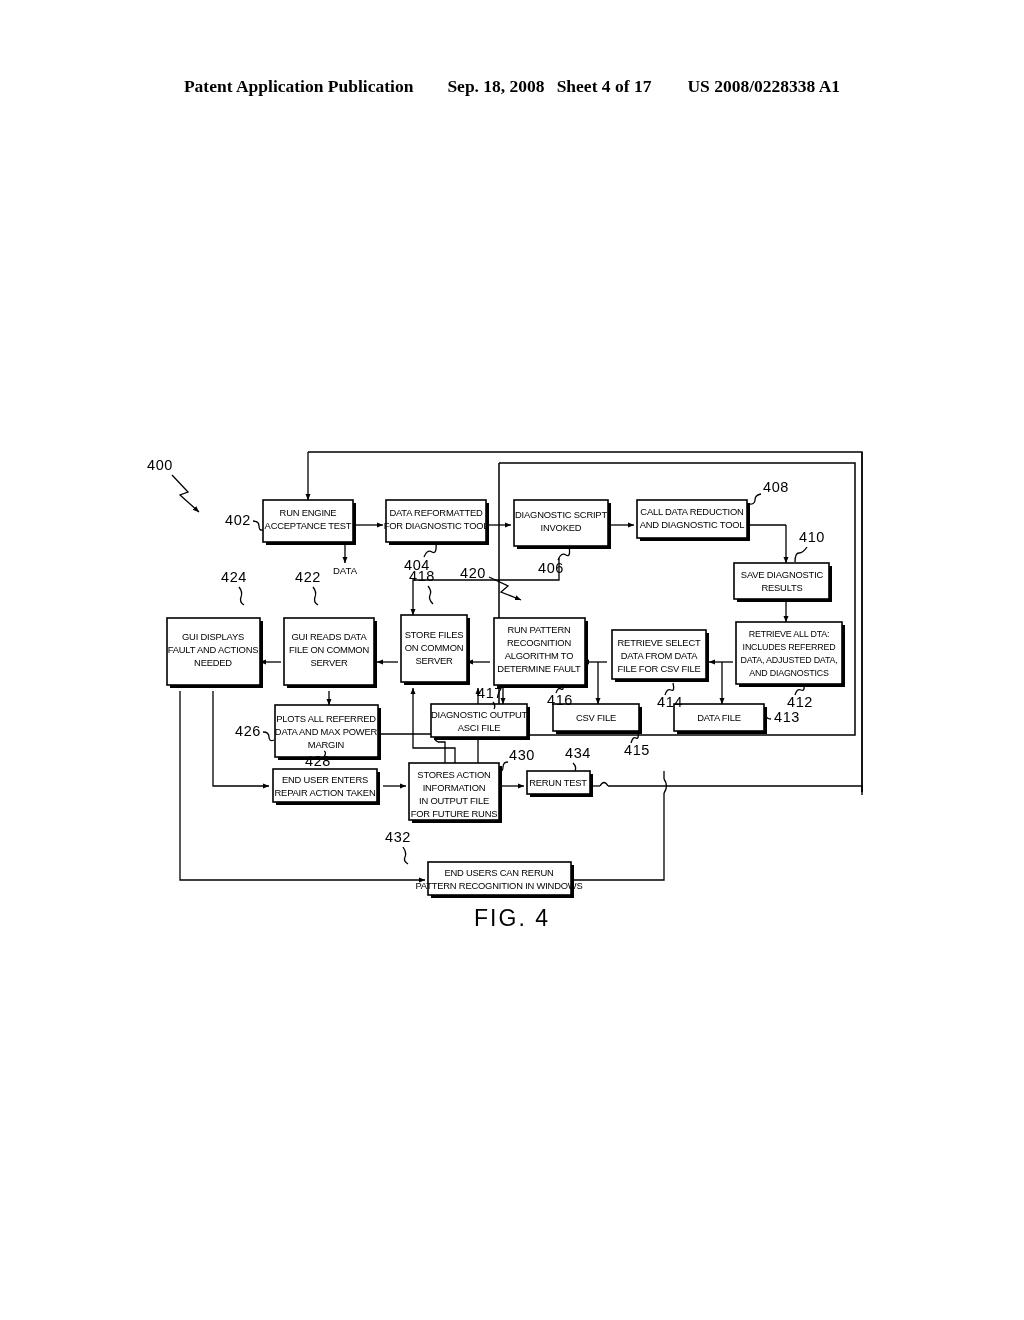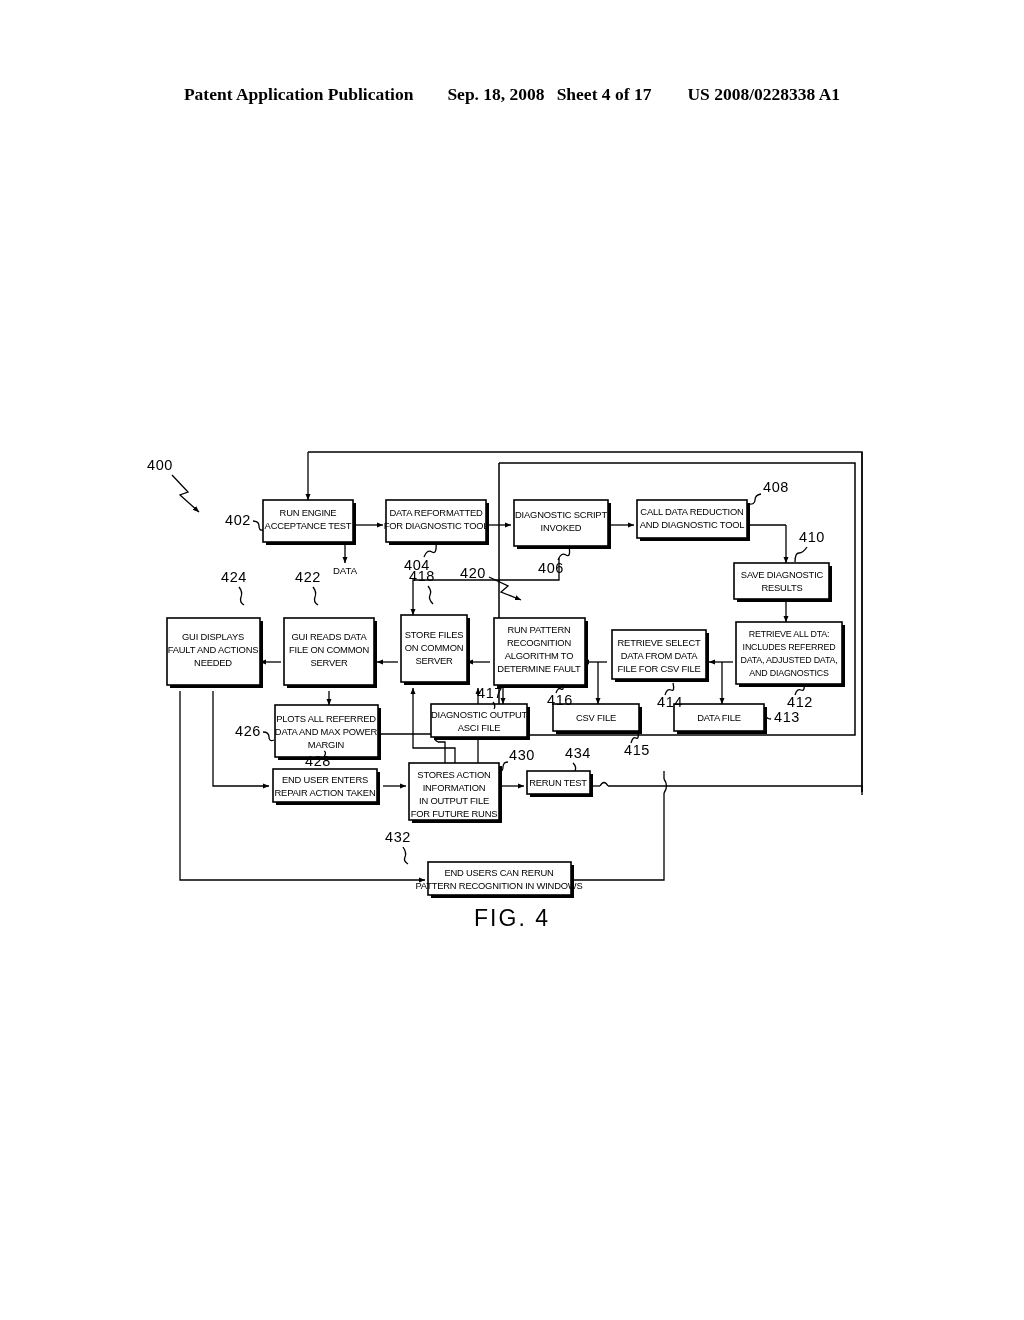--- a/index.html
+++ b/index.html
@@ -10,21 +10,21 @@
   body {
     width: 1024px;
     height: 1320px;
     position: relative;
     font-family: "Liberation Sans", sans-serif;
     color: #000000;
     overflow: hidden;
   }
   #page-header {
     position: absolute;
-    top: 84px;
+    top: 76px;
     left: 0;
     width: 1024px;
     text-align: center;
     font-family: "Liberation Serif", serif;
     font-weight: bold;
     font-size: 17.5px;
     letter-spacing: 0px;
     white-space: nowrap;
   }
   #page-header .hseg { display: inline-block; vertical-align: baseline; }

